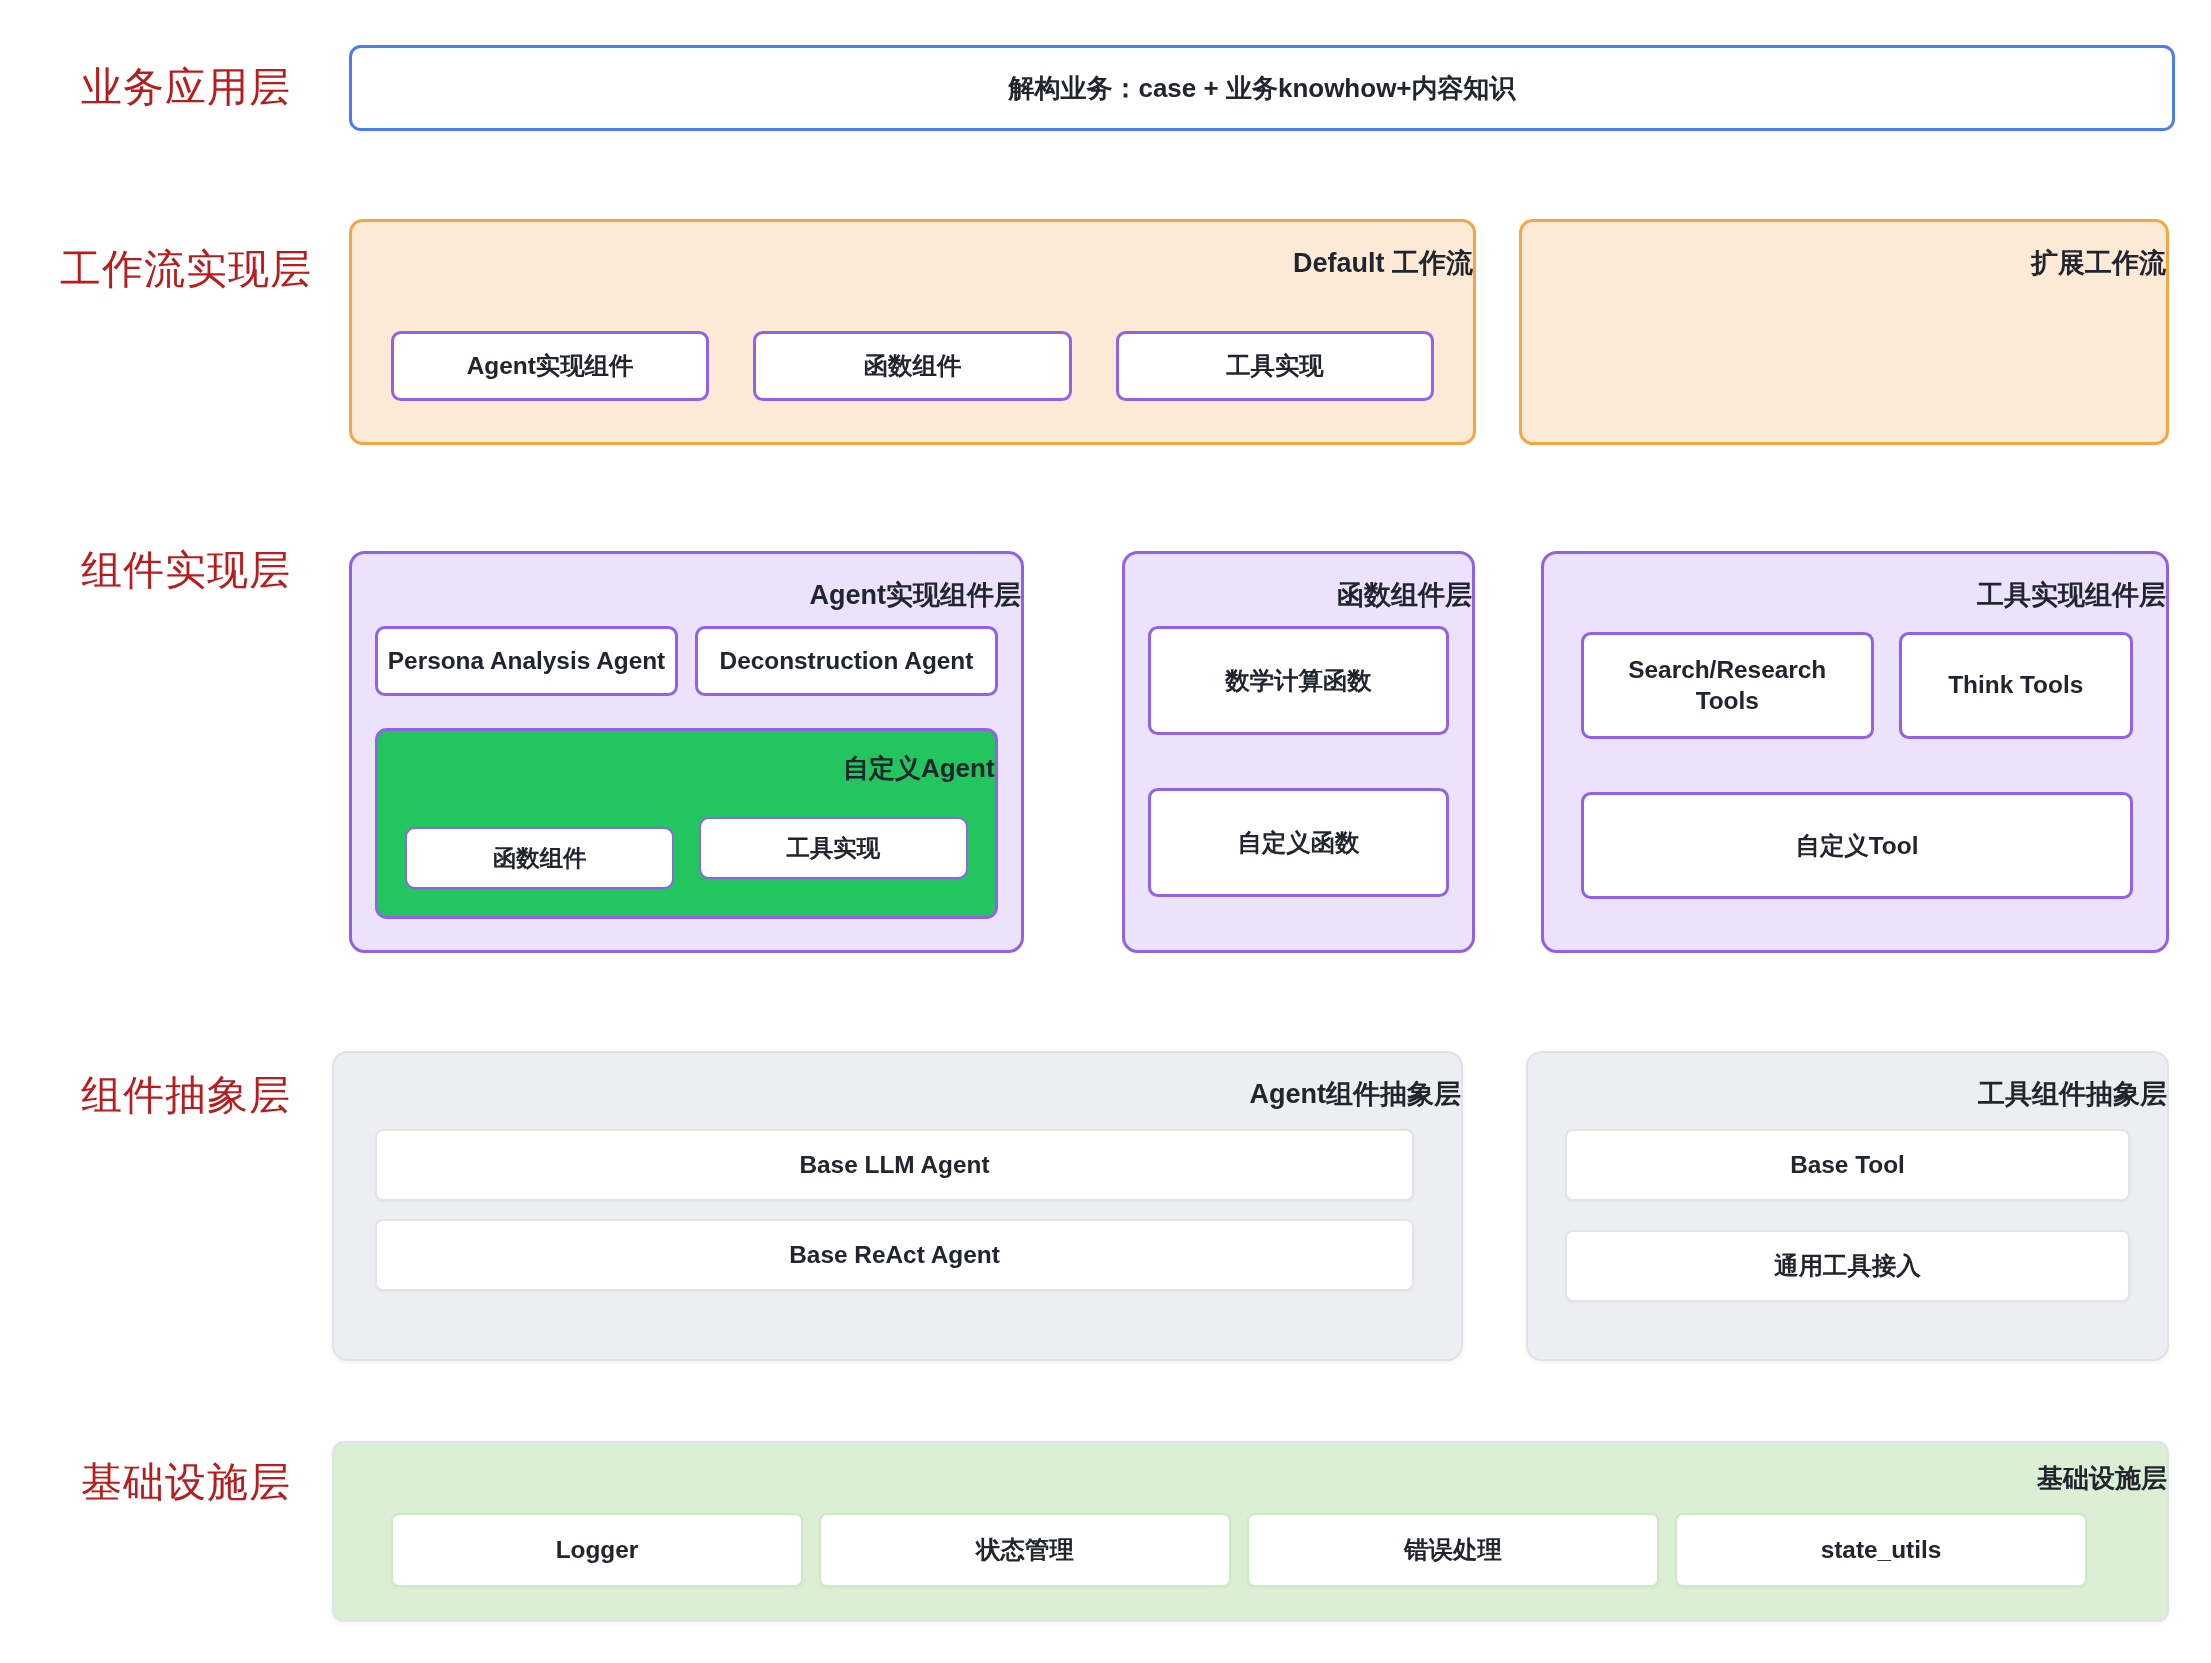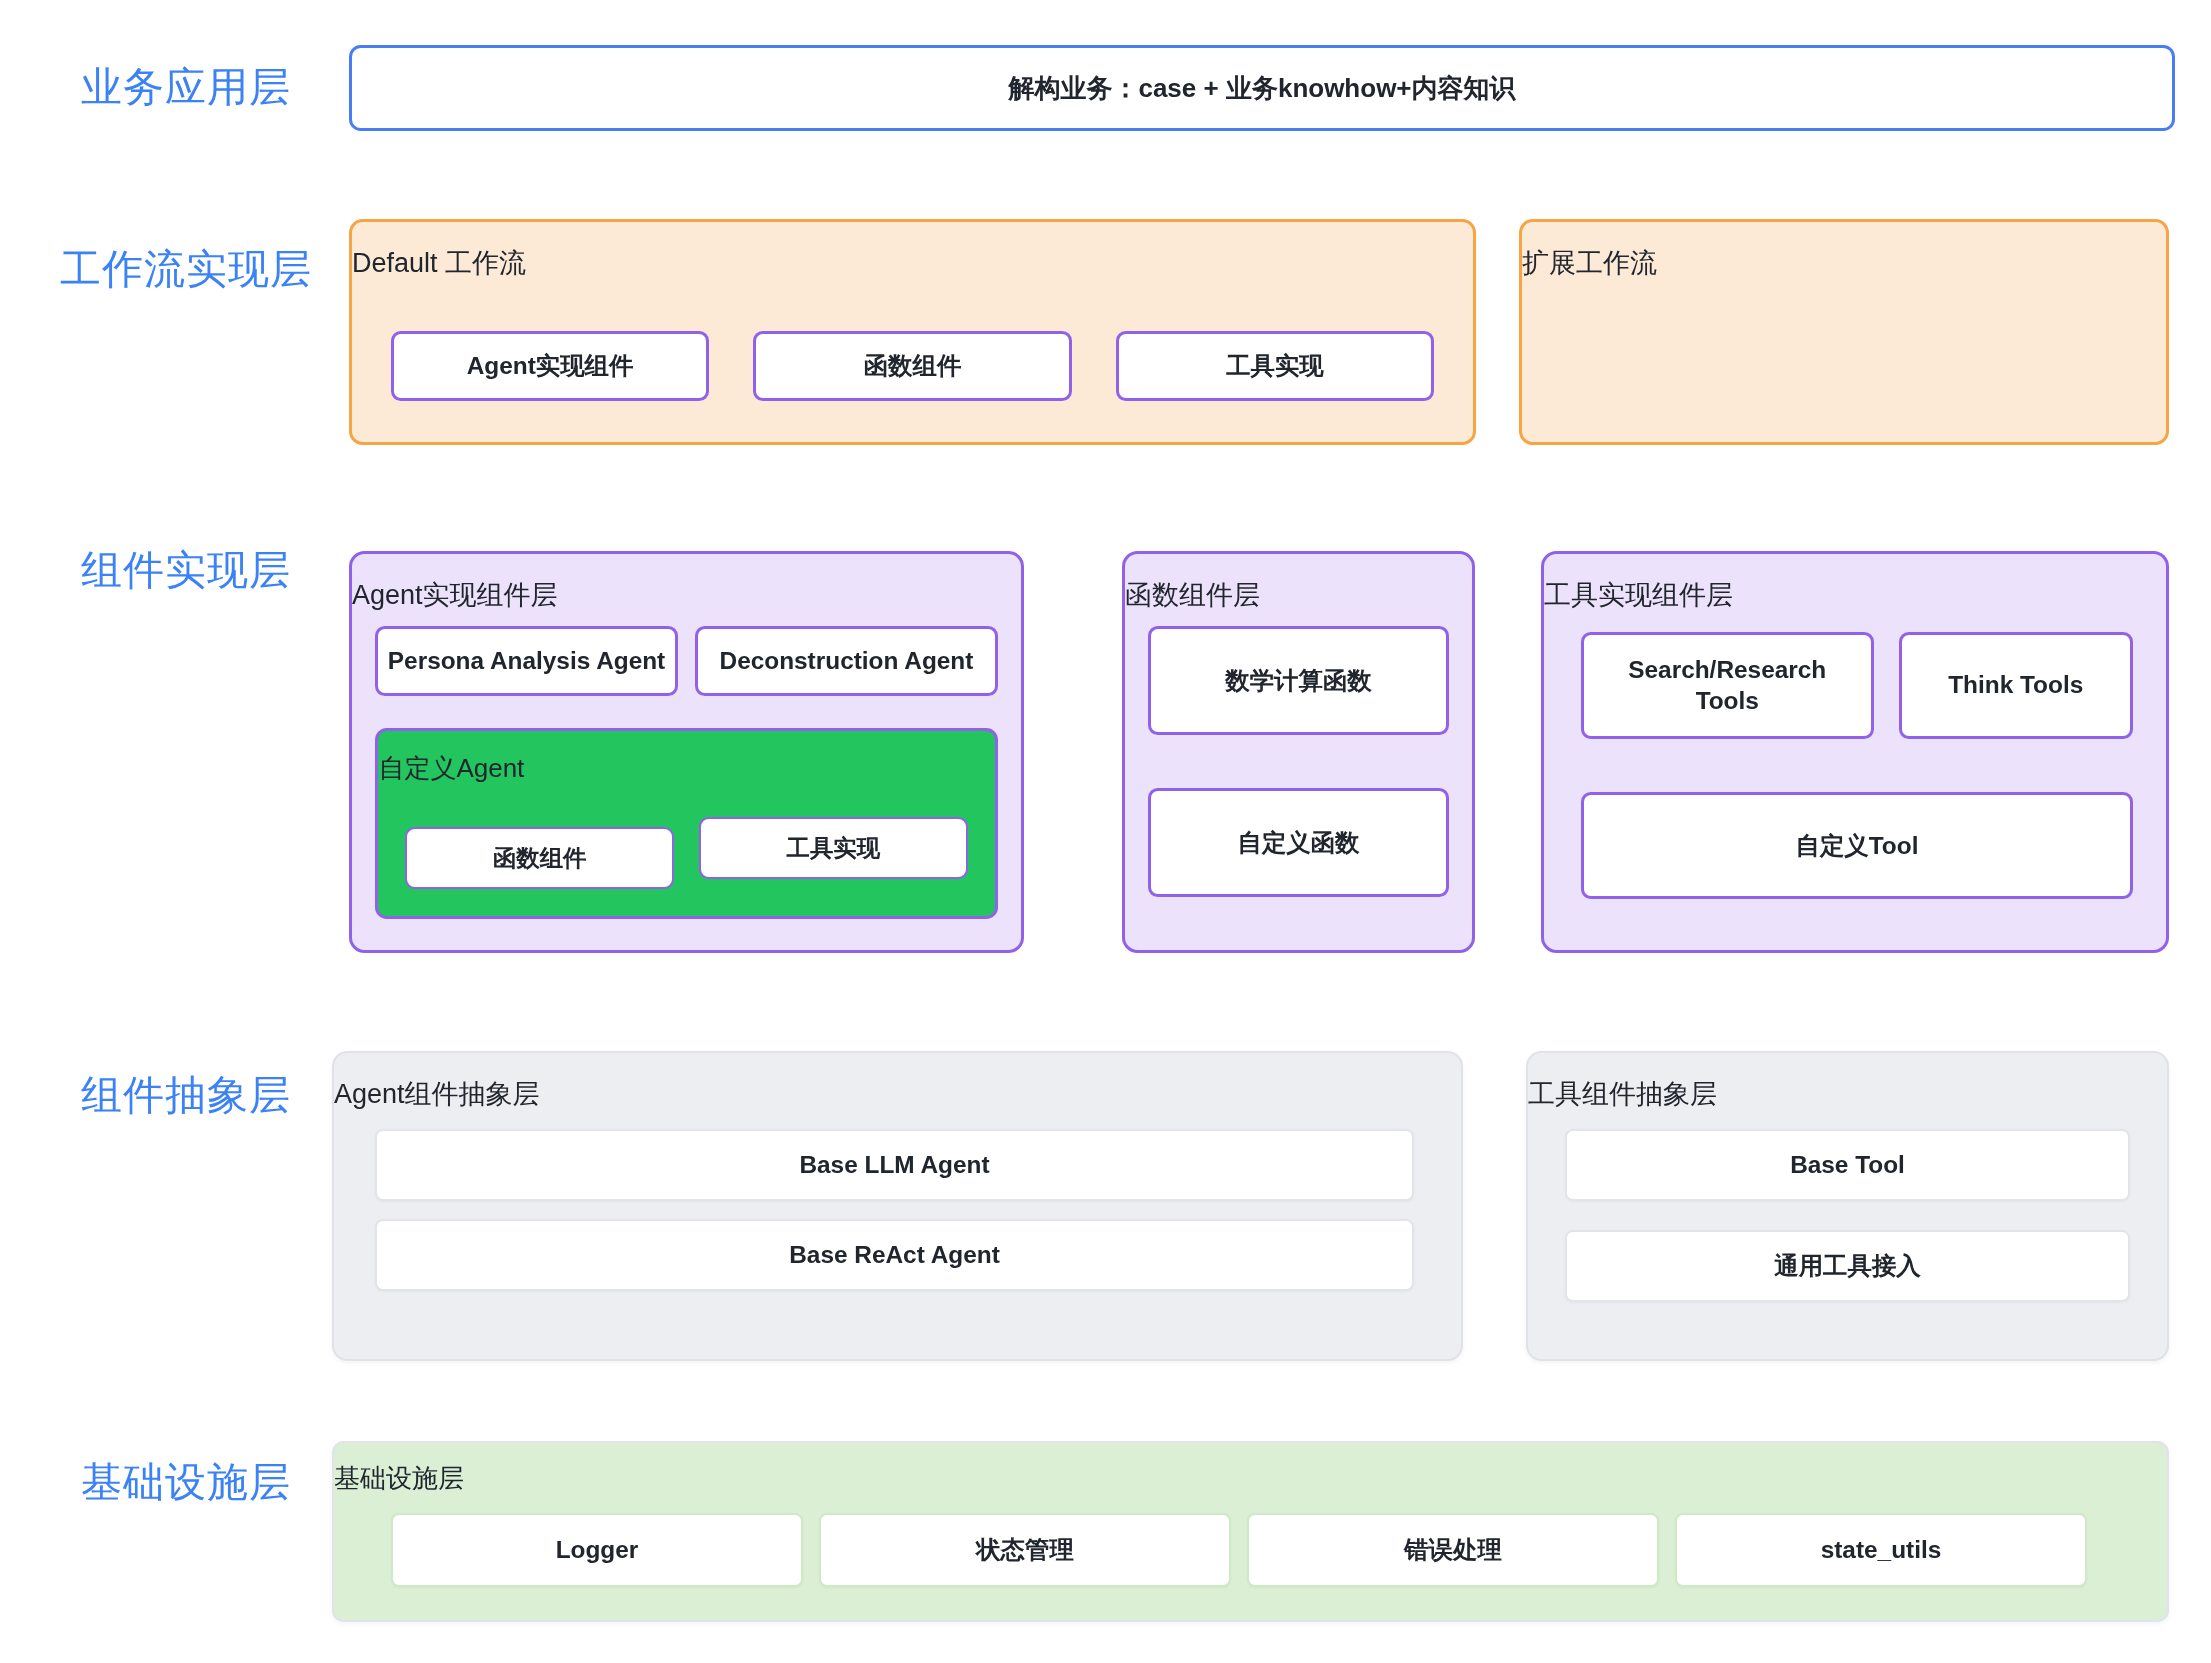--- a/index.html
+++ b/index.html
@@ -1,34 +1,34 @@
 <!DOCTYPE html>
 <html><head>
 <meta charset="utf-8">
 <style>
   html,body{margin:0;padding:0;background:#ffffff;}
   body{font-family:"Liberation Sans","DejaVu Sans",sans-serif;color:#20252e;}
   .canvas{position:relative;width:2212px;height:1664px;background:#ffffff;overflow:hidden;}
 
   .layer-label{position:absolute;left:35px;width:302px;text-align:center;
-    font-size:41px;font-weight:500;color:#3b82f6;letter-spacing:1px;}
+    font-size:41px;font-weight:500;color:#b91c1c;letter-spacing:1px;}
 
   
   .biz-box{position:absolute;left:349px;top:45px;width:1820px;height:80px;
     background:#ffffff;border:3.9px solid #4a7cf3;border-radius:11.7px;
     display:flex;align-items:center;justify-content:center;
     font-size:26px;font-weight:700;}
 
   
   .orange{position:absolute;top:219px;height:226px;background:#fce9d6;
     border:3.9px solid #f5a543;border-radius:13.7px;box-sizing:border-box;}
   .orange.default{left:349px;width:1127px;}
   .orange.extended{left:1519px;width:650px;}
-  .container-title{position:absolute;top:23.4px;left:0;right:0;text-align:left;
-    font-size:27px;font-weight:400;}
+  .container-title{position:absolute;top:23.4px;left:0;right:0;text-align:right;
+    font-size:27px;font-weight:700;}
   .orange-items{position:absolute;top:109px;left:39px;right:39px;
     display:flex;justify-content:space-between;}
   .pill{background:#ffffff;border:3.9px solid #9161ea;border-radius:9.8px;
     display:flex;align-items:center;justify-content:center;
     font-size:24.4px;font-weight:700;box-sizing:border-box;}
   .orange-items .pill{width:30.5%;height:70px;}
 
   
   .purple{position:absolute;top:551px;height:402px;background:#ece2fb;
     border:3.9px solid #9161ea;border-radius:15.6px;box-sizing:border-box;}

